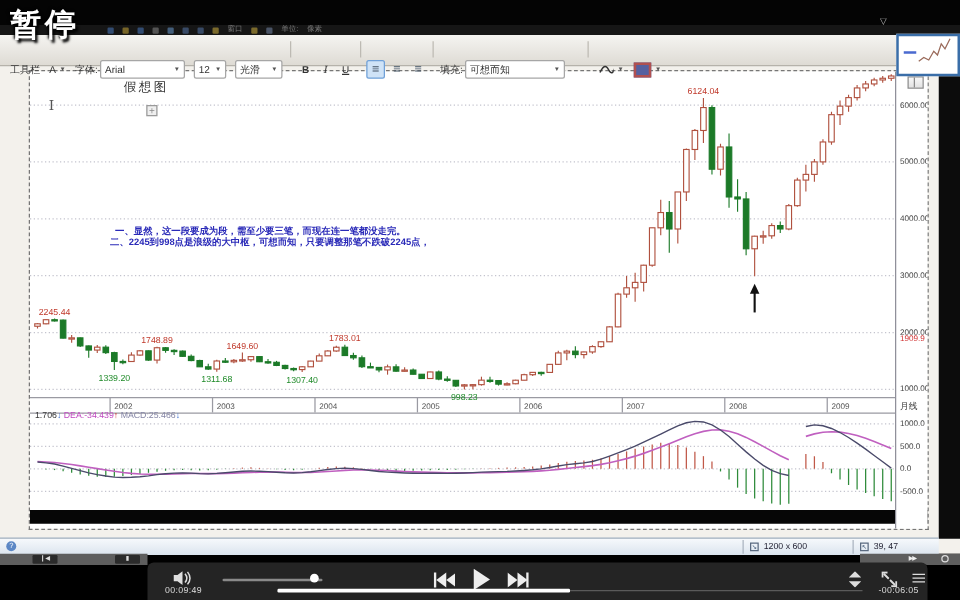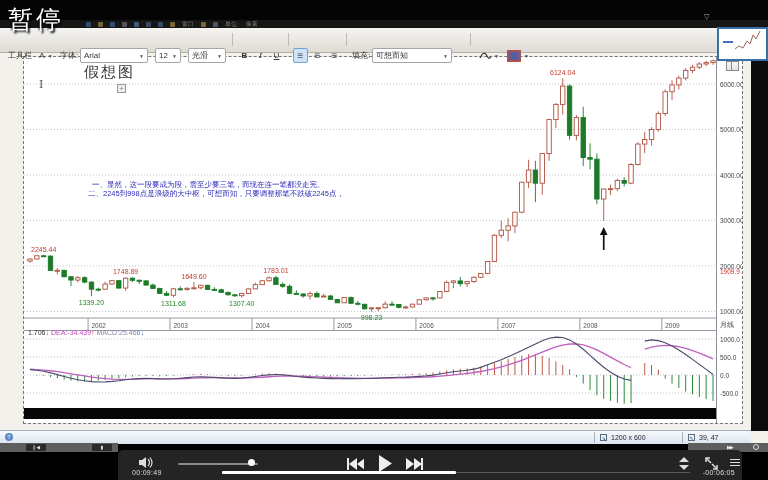--- a/index.html
+++ b/index.html
@@ -3,43 +3,43 @@
 <meta charset="utf-8">
 <style>
   html,body{margin:0;padding:0}
   body{width:768px;height:480px;background:#000;position:relative;overflow:hidden;
        font-family:"Liberation Sans","DejaVu Sans",sans-serif;}
   
   #topband{position:absolute;left:0;top:0;width:768px;height:28px;background:#040404;z-index:20}
   #sliver{position:absolute;left:0;top:20px;width:768px;height:8px;background:#161616;display:flex;align-items:center;gap:7px;padding-left:86px;box-sizing:border-box}
   .sl-ic{width:5px;height:5px;border-radius:1px;opacity:.55;flex:0 0 auto}
   .sl-tx{font-size:6px;color:#9a9a9a;opacity:.75;line-height:8px;white-space:nowrap}
-  #pause{position:absolute;left:8px;top:3px;font-size:25px;font-weight:normal;color:#fff;letter-spacing:3px;z-index:60;text-shadow:2px 2px 2px #000,-1px -1px 2px #000}
+  #pause{position:absolute;left:8px;top:3px;font-size:25px;font-weight:bold;color:#fff;letter-spacing:3px;z-index:60;text-shadow:2px 2px 2px #000,-1px -1px 2px #000}
   
   #fmtbar{position:absolute;left:0;top:28px;width:768px;height:24px;background:linear-gradient(#f5f4f1,#dedbd4);border-bottom:1px solid #b5b2aa;z-index:10}
   .fitem{position:absolute;top:20px;height:15px;font-size:8px;color:#333;display:flex;align-items:center;box-sizing:border-box}
   .combo{background:#fff;border:1px solid #a6a6a6;border-radius:2px;padding:0 3px;justify-content:space-between}
   .caret{font-size:5px;color:#555;margin-left:3px}
   .tbtn{justify-content:center;border:1px solid transparent;border-radius:2px;width:15px}
   .tbtn.active{background:#cfe3f7;border:1px solid #6fa0d8}
   .sep{position:absolute;top:5px;width:1px;height:13px;background:#bdbab3}
   #thumb{position:absolute;left:717px;top:27px;width:47px;height:30px;background:#fff;border:2px solid #3a6ea8;z-index:40}
   #pin{position:absolute;left:704px;top:13px;color:#b5b5b5;font-size:7px;z-index:41}
   
   #appbody{position:absolute;left:0;top:52px;width:768px;height:391px;background:#f3f1ec;z-index:1}
   #rightdark{position:absolute;left:751px;top:60px;width:17px;height:371px;background:#0c0c0c;z-index:5}
   #canvas{position:absolute;left:24px;top:57px;width:718px;height:366px;background:#fff;outline:1px dashed #767676;overflow:hidden;z-index:4}
   #chart-svg{position:absolute;left:0;top:0}
   #chart-svg text{font-family:"Liberation Sans","DejaVu Sans",sans-serif}
   #chart-svg .axt{font-size:6.5px;fill:#555}
   #chart-svg .plabel{font-size:7px}
-  #title{position:absolute;left:60px;top:6px;font-size:15px;color:#333;letter-spacing:2px}
+  #title{position:absolute;left:75px;top:6px;font-size:10px;color:#333;letter-spacing:2px}
   #ibeam{position:absolute;left:15px;top:21px;font-size:11px;color:#555;font-family:"DejaVu Serif",serif}
   #movehandle{position:absolute;left:93px;top:27px;width:9px;height:9px;border:1px solid #9a9a9a;background:#efefef;color:#8a8a8a;font-size:8px;line-height:8px;text-align:center;box-sizing:border-box}
-  #anno{position:absolute;left:64px;top:124px;width:400px;font-size:7.5px;line-height:8.8px;font-weight:normal;color:#2a2ab8}
+  #anno{position:absolute;left:64px;top:124px;width:400px;font-size:7.5px;line-height:8.8px;font-weight:bold;color:#2a2ab8}
   #axiscol{position:absolute;left:692px;top:0;width:26px;height:366px;background:#fff;border-left:1px solid #90909a;box-sizing:border-box}
   .axlab{position:absolute;left:3px;font-size:6.5px;color:#444;white-space:nowrap}
   .axlab.red{color:#d03030}
   #gridicon{position:absolute;left:9px;top:4px;width:11px;height:8px;border:1px solid #8a8a8a;background:linear-gradient(#f8f8f8,#e2e2e2)}
   #gridicon:before{content:"";position:absolute;left:4px;top:0;width:1px;height:8px;background:#8a8a8a}
   #periodlab{position:absolute;left:3px;top:263px;font-size:7px;color:#333}
   #indic{position:absolute;left:4px;top:272px;font-size:7px;white-space:nowrap;z-index:3}
   #indic .v{color:#333}
   #indic .dea{color:#c048c0}
   #indic .mac{color:#8585a5}

